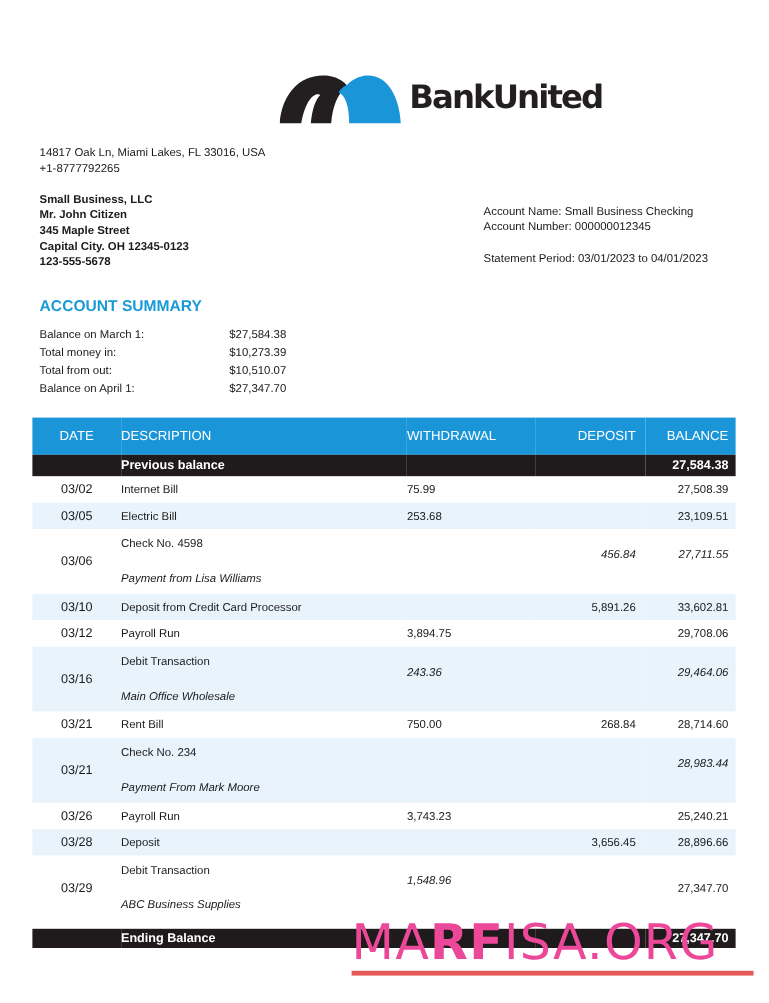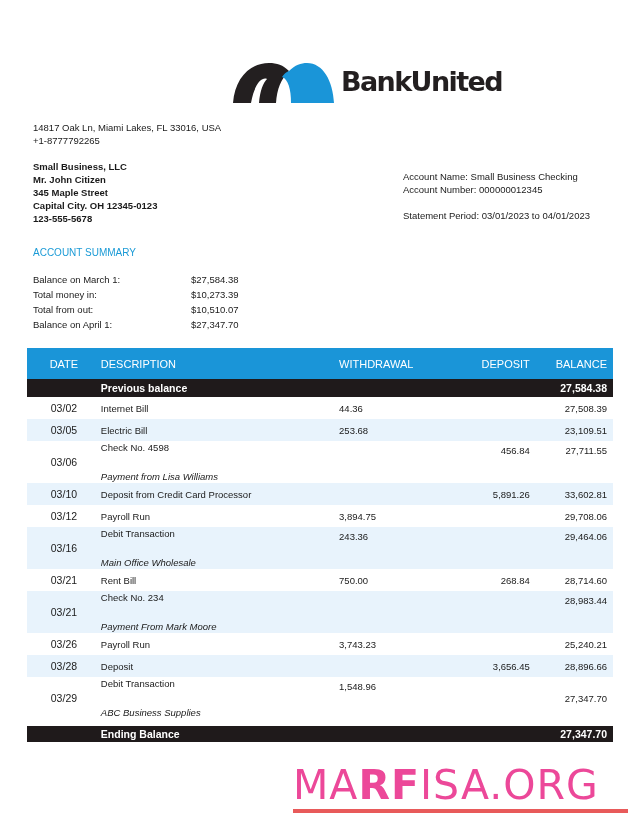--- a/index.html
+++ b/index.html
@@ -10,42 +10,42 @@
   .logo svg { display: block; }
   .logo-text { font-family: "DejaVu Sans", sans-serif; font-weight: bold; font-size: 27px;
                letter-spacing: -1.6px; color: #231f20; margin-left: 6px; line-height: 44px; }
 
   .bank-address { position: absolute; left: 33px; top: 121px; font-size: 9.5px; line-height: 13px; }
   .customer { position: absolute; left: 33px; top: 160px; font-size: 9.5px; line-height: 13px; font-weight: bold; }
   .account-info { position: absolute; left: 403px; top: 170px; font-size: 9.5px; line-height: 13px; }
   .account-info b { font-weight: normal; }
   .account-info .period { margin-top: 13px; }
 
-  .summary-title { position: absolute; left: 33px; top: 247px; font-size: 10px; font-weight: normal; color: #1a9ad6; }
+  .summary-title { position: absolute; left: 33px; top: 247px; font-size: 13px; font-weight: bold; color: #1a9ad6; }
   .summary { position: absolute; left: 33px; top: 272px; font-size: 9.5px; }
   .summary-row { display: flex; height: 15px; line-height: 15px; }
   .summary-row .lbl { width: 158px; }
 
   .tx-table { position: absolute; left: 27px; top: 348px; width: 586px; border-collapse: collapse; font-size: 9.5px; }
   .tx-table th { background: #1a95d8; color: #ffffff; font-weight: normal; font-size: 11px; height: 31px;
                  text-align: left; padding: 0; }
   .tx-table td { padding: 0; vertical-align: middle; }
   .c-date { width: 76px; text-align: center !important; }
   .c-desc { width: 246px; }
   .c-wd { width: 108px; }
   .c-dep { width: 86px; text-align: right !important; padding-right: 8px !important; }
   .c-bal { width: 70px; text-align: right !important; padding-right: 6px !important; }
   .tx-table th.c-date { padding-left: 0; }
   .tx-table td.c-date { font-size: 10.5px; }
   .row-black td { background: #1f1a1b; color: #ffffff; font-weight: bold; height: 18px; font-size: 10.5px; }
   .row-white td { background: #ffffff; }
   .row-blue td { background: #e8f3fc; }
   .single td { height: 22px; }
   .double td { height: 38px; }
-  .double td.top { vertical-align: top; padding-top: 4px; }
+  .double td.top { vertical-align: top; padding-top: 16px; font-style: italic; }
   .desc-main { display: block; line-height: 13px; }
   .desc-sub { display: block; font-style: italic; line-height: 13px; margin-top: 16px; }
   .spacer td { height: 7px; background: #ffffff; }
   .row-ending td { background: #1f1a1b; color: #ffffff; font-weight: bold; height: 16px; font-size: 10.5px; }
 
   .watermark { position: absolute; left: 293px; top: 763px; }
   .wm-text { font-family: "DejaVu Sans", sans-serif; font-size: 41px; color: #ec4899; letter-spacing: 1px; line-height: 44px; }
   .wm-text .thin { font-weight: normal; }
   .wm-text .bold { font-weight: bold; }
   .wm-line { width: 335px; height: 4px; background: #e85a5a; margin-top: 2px; }
@@ -115,21 +115,21 @@
       <td class="c-date"></td>
       <td class="c-desc">Previous balance</td>
       <td class="c-wd"></td>
       <td class="c-dep"></td>
       <td class="c-bal">27,584.38</td>
     </tr>
 
     <tr class="row-white single">
       <td class="c-date">03/02</td>
       <td class="c-desc">Internet Bill</td>
-      <td class="c-wd">44.36</td>
+      <td class="c-wd">75.99</td>
       <td class="c-dep"></td>
       <td class="c-bal">27,508.39</td>
     </tr>
     <tr class="row-blue single">
       <td class="c-date">03/05</td>
       <td class="c-desc">Electric Bill</td>
       <td class="c-wd">253.68</td>
       <td class="c-dep"></td>
       <td class="c-bal">23,109.51</td>
     </tr>

